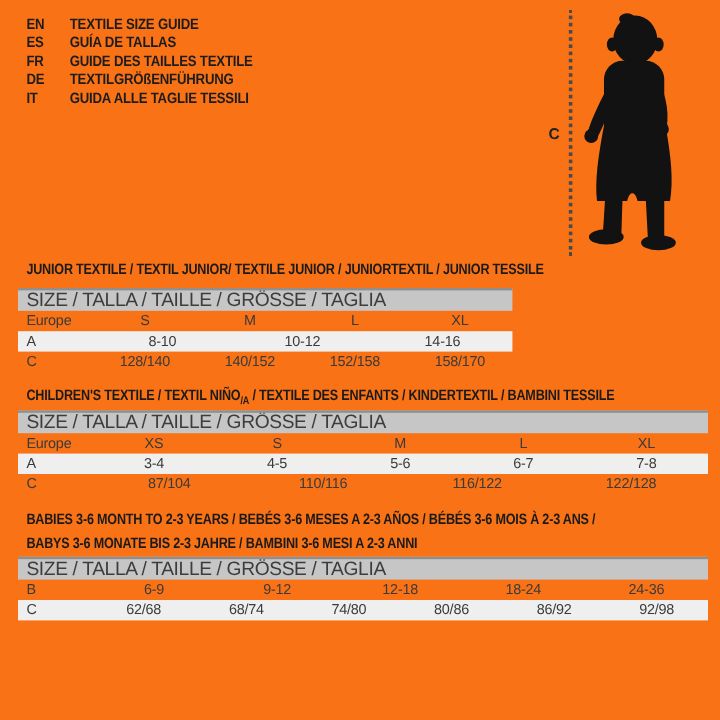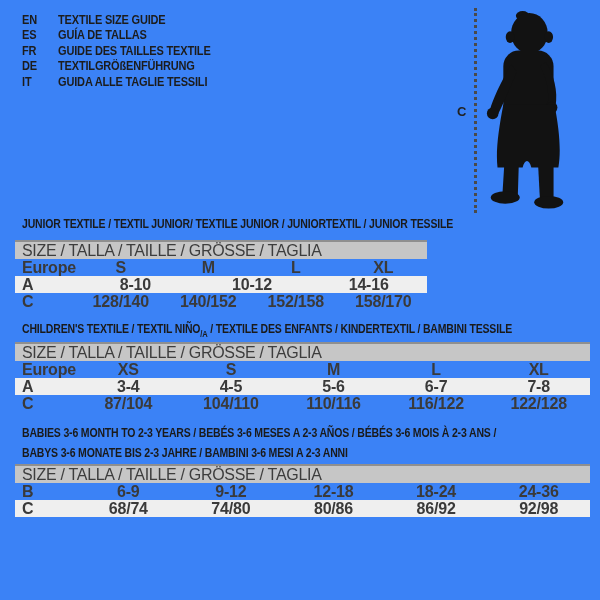--- a/index.html
+++ b/index.html
@@ -1,17 +1,17 @@
 <!DOCTYPE html>
 <html><head>
 <meta charset="utf-8">
 <style>
   html,body { margin:0; padding:0; background:#ffffff; }
   .page {
-    position:relative; width:600px; height:600px; background:#3b82f6;
+    position:relative; width:600px; height:600px; background:#f97316;
     font-family:"Liberation Sans", sans-serif; color:#1c1c1c; overflow:hidden;
   }
 
   
   .lang-block { position:absolute; left:22px; top:13px; }
   .lang-row {
     display:flex; line-height:15.4px; font-size:12.5px; font-weight:bold;
     letter-spacing:-0.2px; transform:scaleX(0.88); transform-origin:left center;
     white-space:nowrap;
   }
@@ -36,23 +36,22 @@
   .tbl { position:absolute; left:15px; }
   #tbl1 { top:240px; width:412px; }
   #tbl2 { top:342px; width:575px; }
   #tbl3 { top:464px; width:575px; }
   .tbl-head {
     height:17px; background:#c6c6c6; border-top:2px solid #8f8f8f; color:#3d3d3d;
     font-size:16px; line-height:17px; padding-left:7px; letter-spacing:-0.3px;
     white-space:nowrap; overflow:hidden;
   }
   .tbl-row {
-    display:flex; height:17px; line-height:17px; font-size:16px; color:#3a3a3a;
+    display:flex; height:17px; line-height:17px; font-size:12px; color:#3a3a3a;
     letter-spacing:-0.2px;
-    font-weight:bold;
   }
   .tbl-row.alt { background:#efefef; }
   .cell-label { width:55px; padding-left:7px; }
   .cell { flex:1; text-align:center; }
 
   
   .notes { position:absolute; left:22px; top:531px; font-size:12.5px; font-weight:bold; color:#1a1a1a; }
   .note-line {
     line-height:19px; letter-spacing:-0.2px; transform:scaleX(0.84);
     transform-origin:left center; white-space:nowrap;
@@ -147,21 +146,20 @@
       <span class="cell-label">A</span>
       <span class="cell">3-4</span>
       <span class="cell">4-5</span>
       <span class="cell">5-6</span>
       <span class="cell">6-7</span>
       <span class="cell">7-8</span>
     </div>
     <div class="tbl-row">
       <span class="cell-label">C</span>
       <span class="cell">87/104</span>
-      <span class="cell">104/110</span>
       <span class="cell">110/116</span>
       <span class="cell">116/122</span>
       <span class="cell">122/128</span>
     </div>
   </div>
 
   <div class="tbl-title" id="title3">
     <div>BABIES 3-6 MONTH TO 2-3 YEARS / BEBÉS 3-6 MESES A 2-3 AÑOS / BÉBÉS 3-6 MOIS À 2-3 ANS /</div>
     <div>BABYS 3-6 MONATE BIS 2-3 JAHRE / BAMBINI 3-6 MESI A 2-3 ANNI</div>
   </div>
@@ -170,20 +168,21 @@
     <div class="tbl-row">
       <span class="cell-label">B</span>
       <span class="cell">6-9</span>
       <span class="cell">9-12</span>
       <span class="cell">12-18</span>
       <span class="cell">18-24</span>
       <span class="cell">24-36</span>
     </div>
     <div class="tbl-row alt">
       <span class="cell-label">C</span>
+      <span class="cell">62/68</span>
       <span class="cell">68/74</span>
       <span class="cell">74/80</span>
       <span class="cell">80/86</span>
       <span class="cell">86/92</span>
       <span class="cell">92/98</span>
     </div>
   </div>
 
 
 </div>

